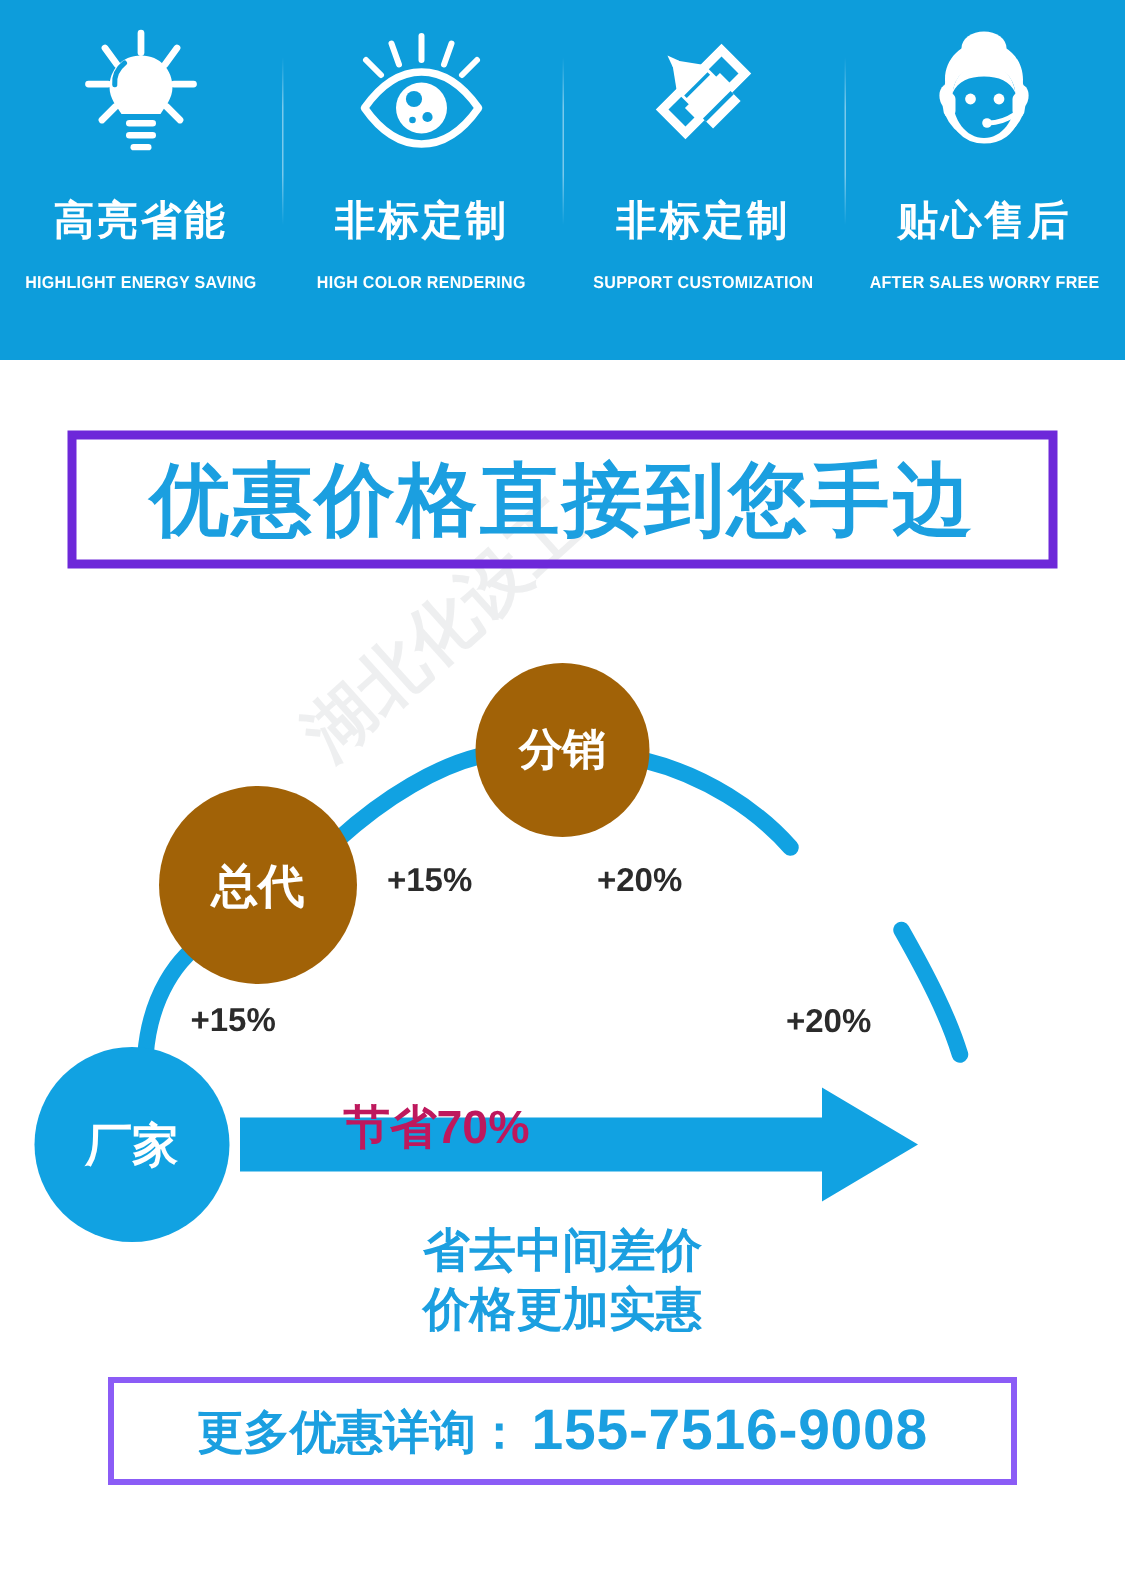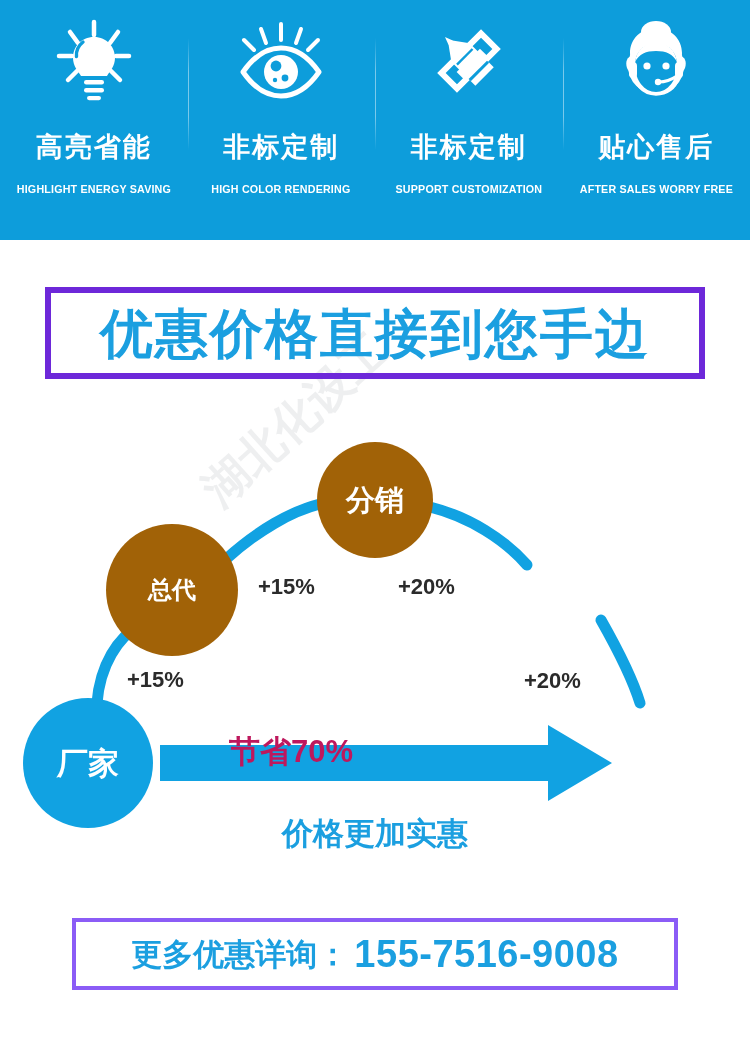--- a/index.html
+++ b/index.html
@@ -175,38 +175,39 @@
       <path d="M430 92 C470 102 505 125 527 150" fill="none" stroke="#11a2e2" stroke-width="11" stroke-linecap="round"></path>
 
       <path d="M601 205 C618 235 632 262 640 288" fill="none" stroke="#11a2e2" stroke-width="11" stroke-linecap="round"></path>
 
       <path d="M160 330 L548 330 L548 310 L612 348 L548 386 L548 366 L160 366 Z" fill="#11a2e2"></path>
     </svg>
 
     <div class="node blue" style="left:23px;top:283px;width:130px;height:130px;font-size:31px;align-items:center;">
       <span>厂家</span>
     </div>
-    <div class="node dark" style="left:106px;top:109px;width:132px;height:132px;font-size:24px;">
+    <div class="node dark" style="left:106px;top:109px;width:132px;height:132px;font-size:31px;">
       <span>总代</span>
     </div>
     <div class="node dark" style="left:317px;top:27px;width:116px;height:116px;font-size:29px;">
       <span>分销</span>
     </div>
 
     <div class="pct" style="left:127px;top:254px;">+15%</div>
     <div class="pct" style="left:258px;top:161px;">+15%</div>
     <div class="pct" style="left:398px;top:161px;">+20%</div>
     <div class="pct" style="left:524px;top:255px;">+20%</div>
   </div>
 
   <div class="save-label">
     <span>节省70%</span>
   </div>
 
   <div class="slogan">
+    <div>省去中间差价</div>
     <div>价格更加实惠</div>
   </div>
 
   <div class="phone-box">
     <span class="phone-label">更多优惠详询：</span>
     <span class="phone-num">155-7516-9008</span>
   </div>
 
 </div>
 

